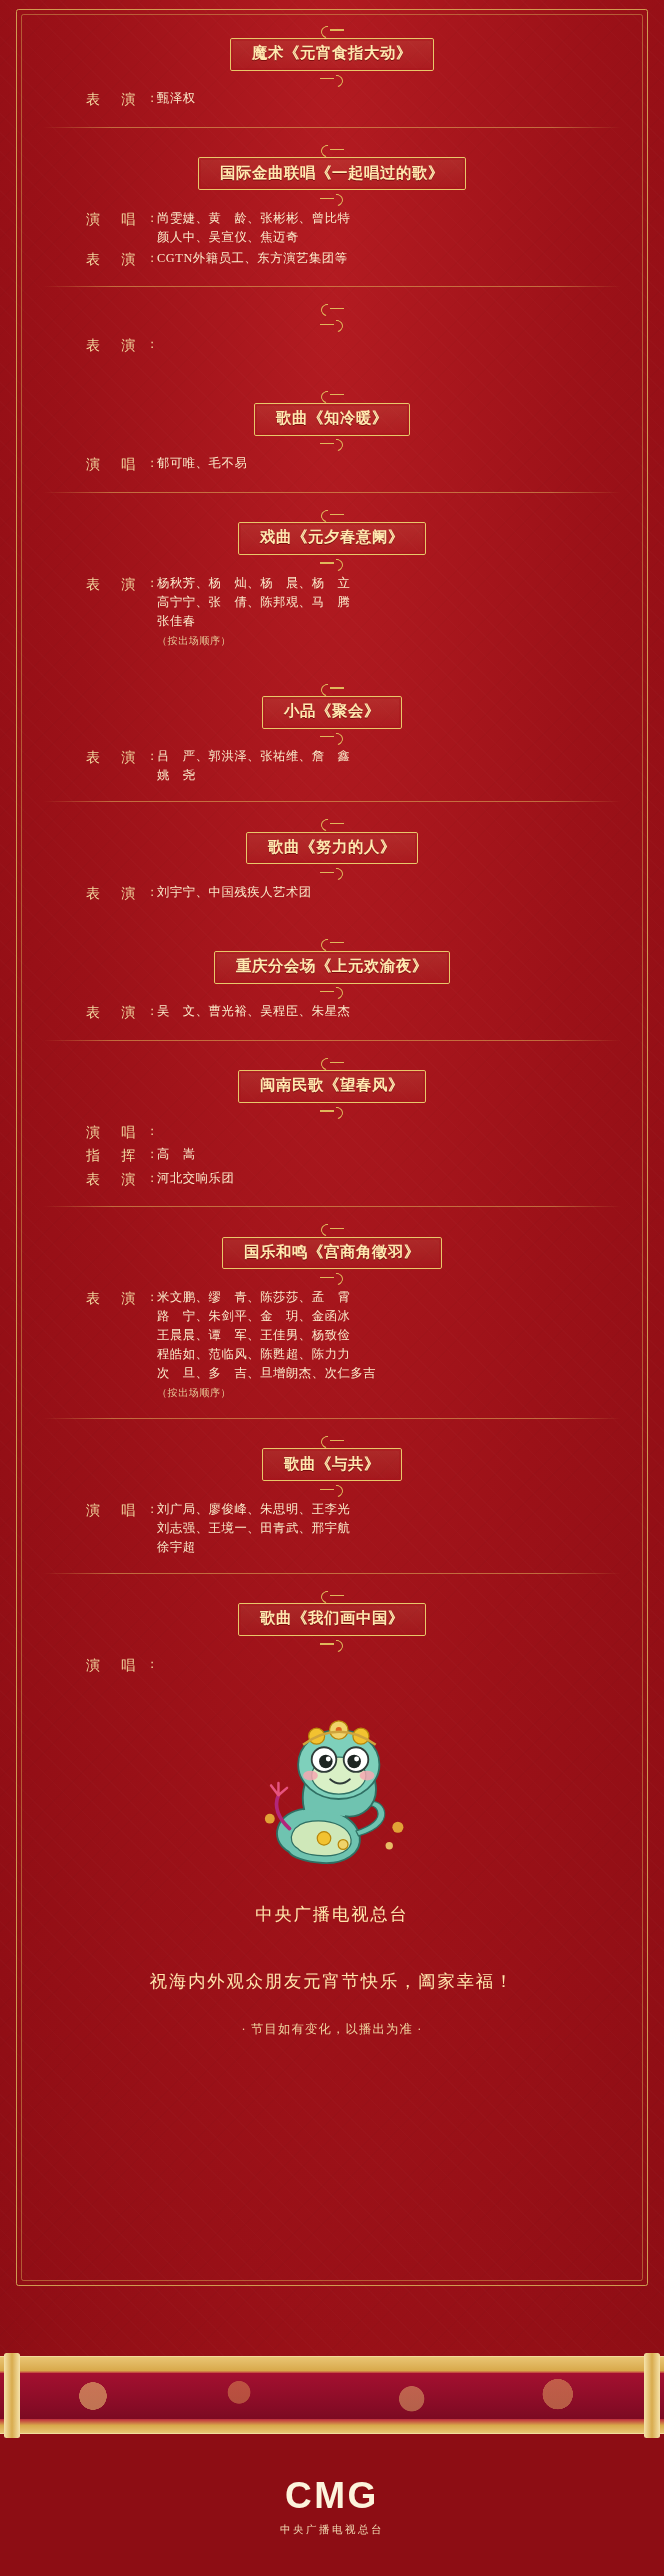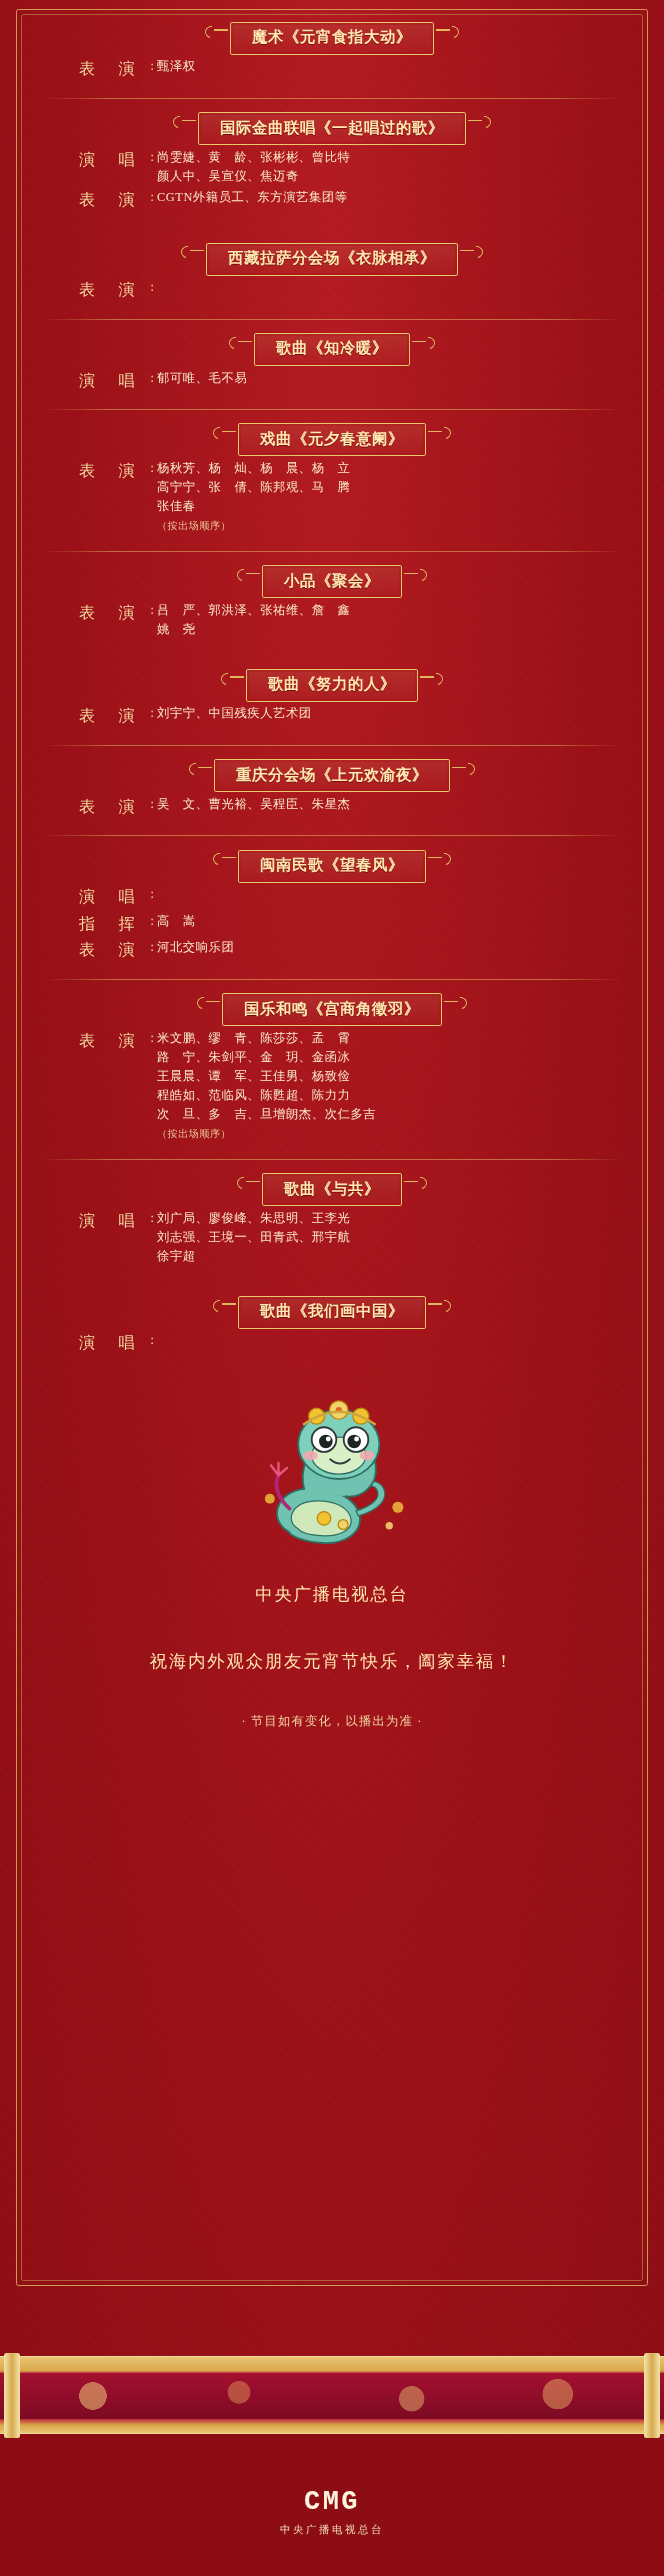--- a/index.html
+++ b/index.html
@@ -59,21 +59,21 @@
   }
   .title-plaque .tname{
     font-size:15.4px;
     letter-spacing:0.6px;
     color:#ffe9b0;
     white-space:nowrap;
     font-weight:700;
     text-shadow: 0 0.6px 0.6px rgba(90,0,0,.6);
   }
   
-  .plaque-wrap{ display:flex; justify-content:center; width:100%; }
+  .plaque-wrap{ display:flex; align-items:center; justify-content:center; width:100%;flex-direction:column; }
   .curl{
     width:28px; height:16px;
     position:relative;
     flex:0 0 auto;
   }
   .curl::before{
     content:"";
     position:absolute; top:3.7px; left:2.5px;
     width:10px; height:10px;
     border:1.2px solid #e0b75c;
@@ -97,24 +97,24 @@
   }
   .credit{
     display:flex;
     align-items:flex-start;
     margin:1.9px 0;
     line-height:1.55;
   }
   .role{
     flex:0 0 auto;
     width:67px;
-    font-size:16px;
+    font-size:14px;
     color:#f3d9a0;
     letter-spacing:3.7px;
-    text-align:left;
+    text-align:center;
     white-space:nowrap;
   }
   .colon{
     flex:0 0 auto;
     width:11px;
     font-size:12.3px;
     color:#f3d9a0;
   }
   .names{
     flex:1 1 auto;
@@ -159,21 +159,21 @@
     letter-spacing:1.9px;
     margin-bottom:8.6px;
   }
   .closing .l2{
     font-size:17.3px;
     color:#ffe6ad;
     letter-spacing:1.9px;
     margin-top:43px;
   }
   .disclaimer{
-    margin: 40px auto 0 auto;
+    margin: 28px auto 0 auto;
     text-align:center;
     font-size:12.3px;
     color:#f0d5a0;
     letter-spacing:1.2px;
   }
 
   
   .scroll{
     position:absolute;
     left:0; right:0;
@@ -203,22 +203,22 @@
   .scroll .cap.l{ left:3.7px; }
   .scroll .cap.r{ right:3.7px; }
 
   
   .footer{
     position:absolute;
     left:0; right:0; bottom:39px;
     text-align:center;
   }
   .cmg{
-    font-family:Liberation Mono, monospace;
-    font-size:27px;
+    font-family:Liberation Sans, sans-serif;
+    font-size:37px;
     font-weight:700;
     letter-spacing:2.5px;
     color:#fdf3dc;
   }
   .cmg-sub{
     margin-top:6.2px;
     font-size:10.5px;
     color:#f2dcb4;
     letter-spacing:2.5px;
   }
@@ -281,23 +281,20 @@
             <span class="ln">CGTN外籍员工、东方演艺集团等</span>
           </span>
         </div>
       </div>
     </div>
     <div class="sep"></div>
 
     <div class="program">
       <div class="plaque-wrap">
         <span class="curl"></span>
-        <span class="title-plaque">
-          <span class="tname">西藏拉萨分会场《衣脉相承》</span>
-        </span>
         <span class="curl right"></span>
       </div>
       <div class="credits">
         <div class="credit">
           <span class="role">表　演</span>
           <span class="colon">：</span>
         </div>
       </div>
     </div>
     <div class="sep"></div>

